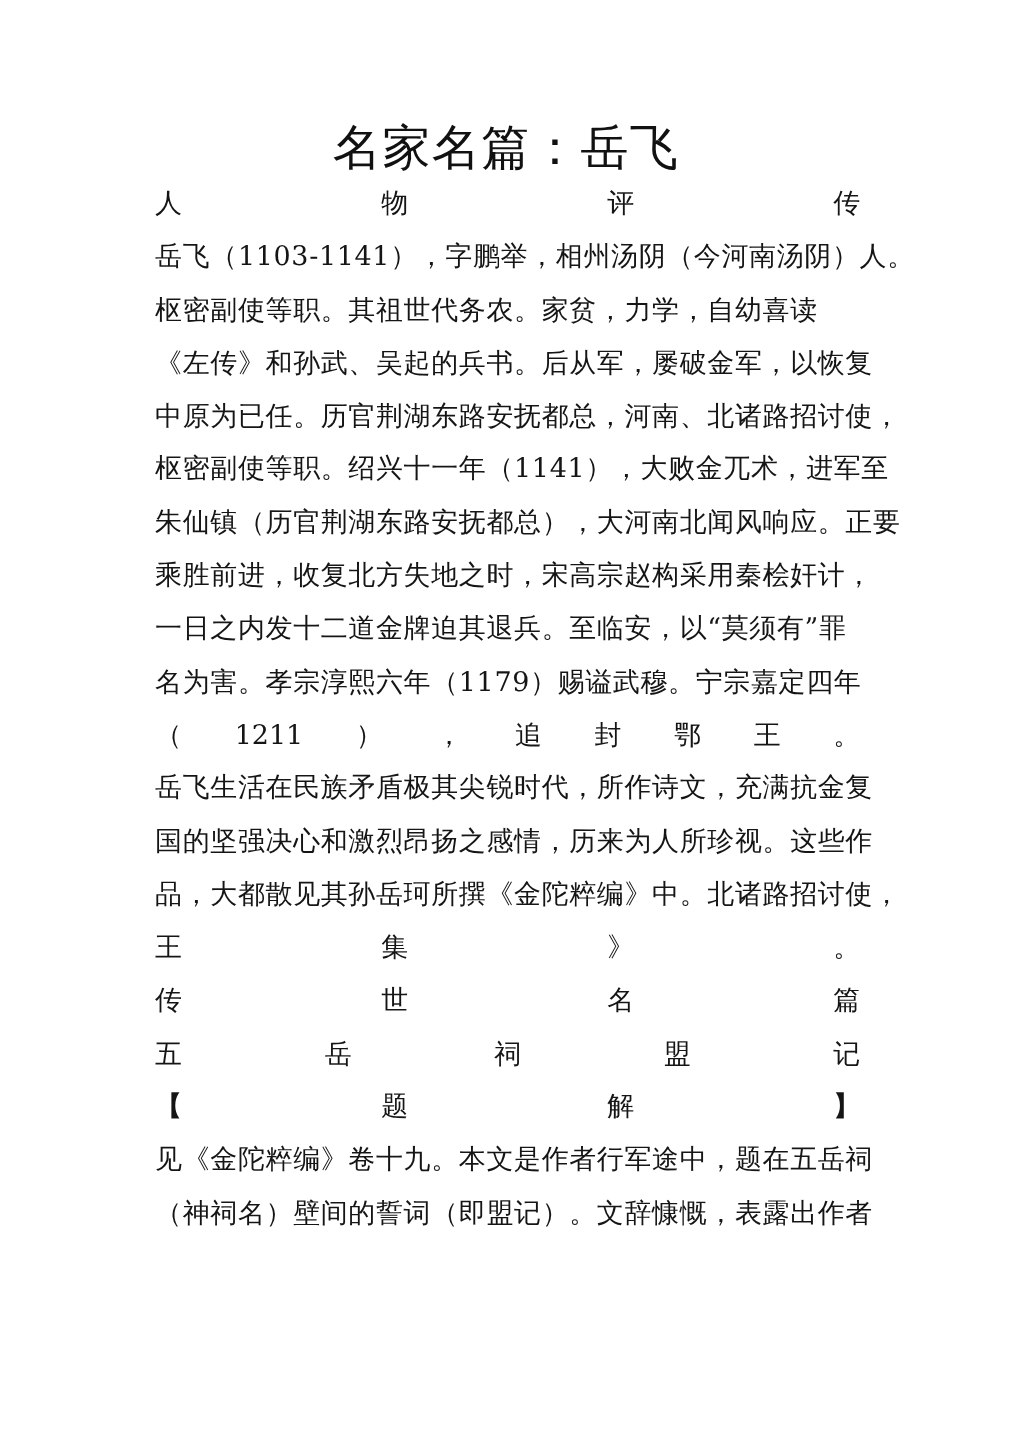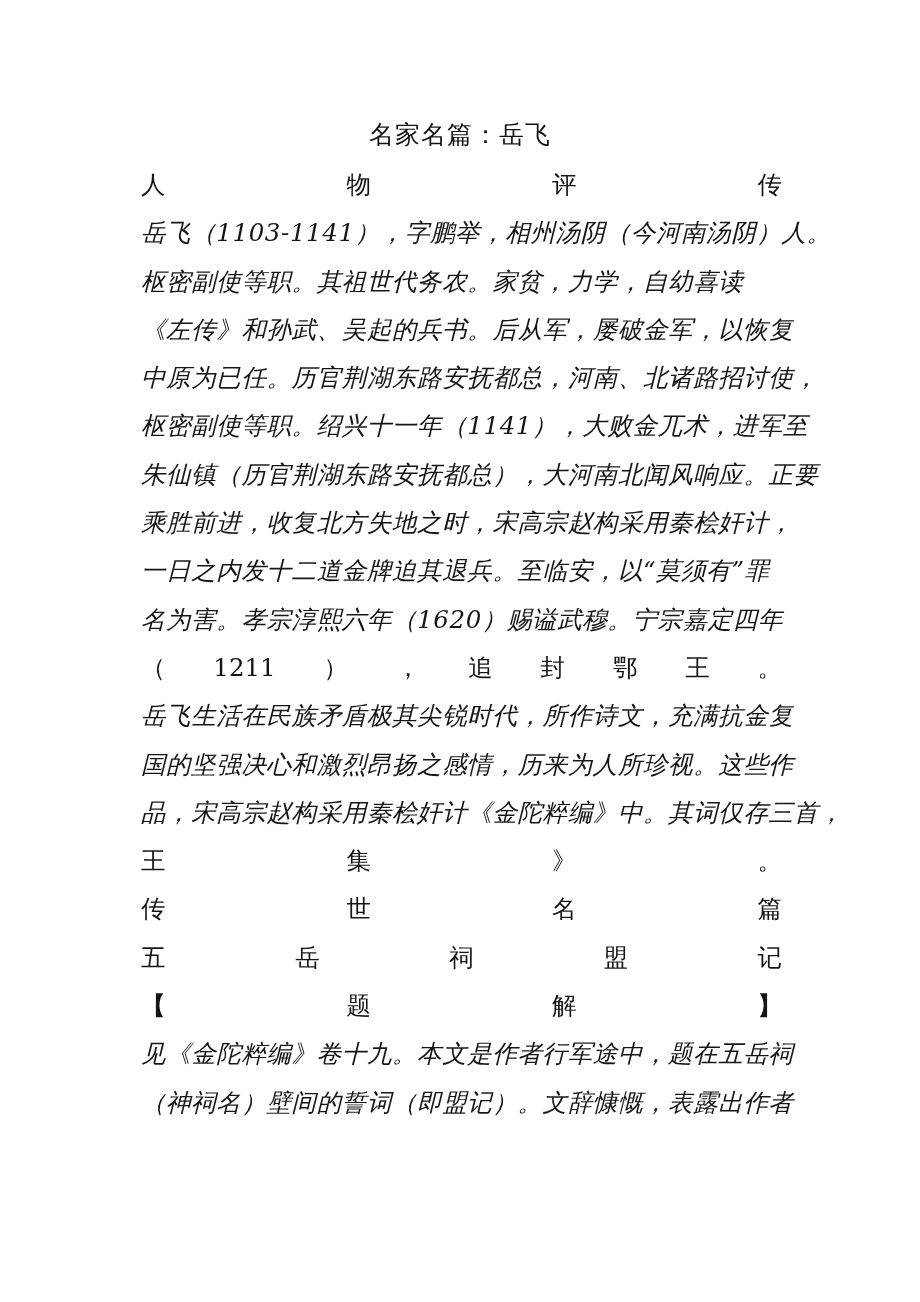--- a/index.html
+++ b/index.html
@@ -23,42 +23,41 @@
       height: 1302px;
       background: #ffffff;
     }
     .title {
       position: absolute;
       left: 0;
       width: 920px;
       top: 110px;
       height: 50px;
       text-align: center;
-      font-size: 25px;
+      font-size: 44px;
       line-height: 50px;
       letter-spacing: 1px;
       color: #111111;
     }
     .body {
       position: absolute;
       left: 141px;
       top: 161px;
       width: 641px;
     }
     .line {
       height: 48.3px;
       line-height: 48.3px;
       font-size: 24.5px;
       white-space: nowrap;
       overflow: visible;
       color: #151515;
     }
     .line.para {
       letter-spacing: 0.6px;
-      font-style: italic;
     }
     .line.spread {
       display: flex;
       justify-content: space-between;
     }
     .line.spread span {
       display: inline-block;
     }
     .bracket {
       font-weight: bold;
@@ -81,37 +80,37 @@
     </div>
 
     <div class="line para">岳飞（1103-1141），字鹏举，相州汤阴（今河南汤阴）人。</div>
     <div class="line para">枢密副使等职。其祖世代务农。家贫，力学，自幼喜读</div>
     <div class="line para">《左传》和孙武、吴起的兵书。后从军，屡破金军，以恢复</div>
     <div class="line para">中原为已任。历官荆湖东路安抚都总，河南、北诸路招讨使，</div>
     <div class="line para">枢密副使等职。绍兴十一年（1141），大败金兀术，进军至</div>
     <div class="line para">朱仙镇（历官荆湖东路安抚都总），大河南北闻风响应。正要</div>
     <div class="line para">乘胜前进，收复北方失地之时，宋高宗赵构采用秦桧奸计，</div>
     <div class="line para">一日之内发十二道金牌迫其退兵。至临安，以“莫须有”罪</div>
-    <div class="line para">名为害。孝宗淳熙六年（1620）赐谥武穆。宁宗嘉定四年</div>
+    <div class="line para">名为害。孝宗淳熙六年（1179）赐谥武穆。宁宗嘉定四年</div>
 
     <div class="line spread">
       <span>（</span>
       <span>1211</span>
       <span>）</span>
       <span>，</span>
       <span>追</span>
       <span>封</span>
       <span>鄂</span>
       <span>王</span>
       <span>。</span>
     </div>
 
     <div class="line para">岳飞生活在民族矛盾极其尖锐时代，所作诗文，充满抗金复</div>
     <div class="line para">国的坚强决心和激烈昂扬之感情，历来为人所珍视。这些作</div>
-    <div class="line para">品，宋高宗赵构采用秦桧奸计《金陀粹编》中。其词仅存三首，</div>
+    <div class="line para">品，大都散见其孙岳珂所撰《金陀粹编》中。北诸路招讨使，</div>
 
     <div class="line spread">
       <span>王</span>
       <span>集</span>
       <span>》</span>
       <span>。</span>
     </div>
 
     <div class="line spread">
       <span>传</span>

